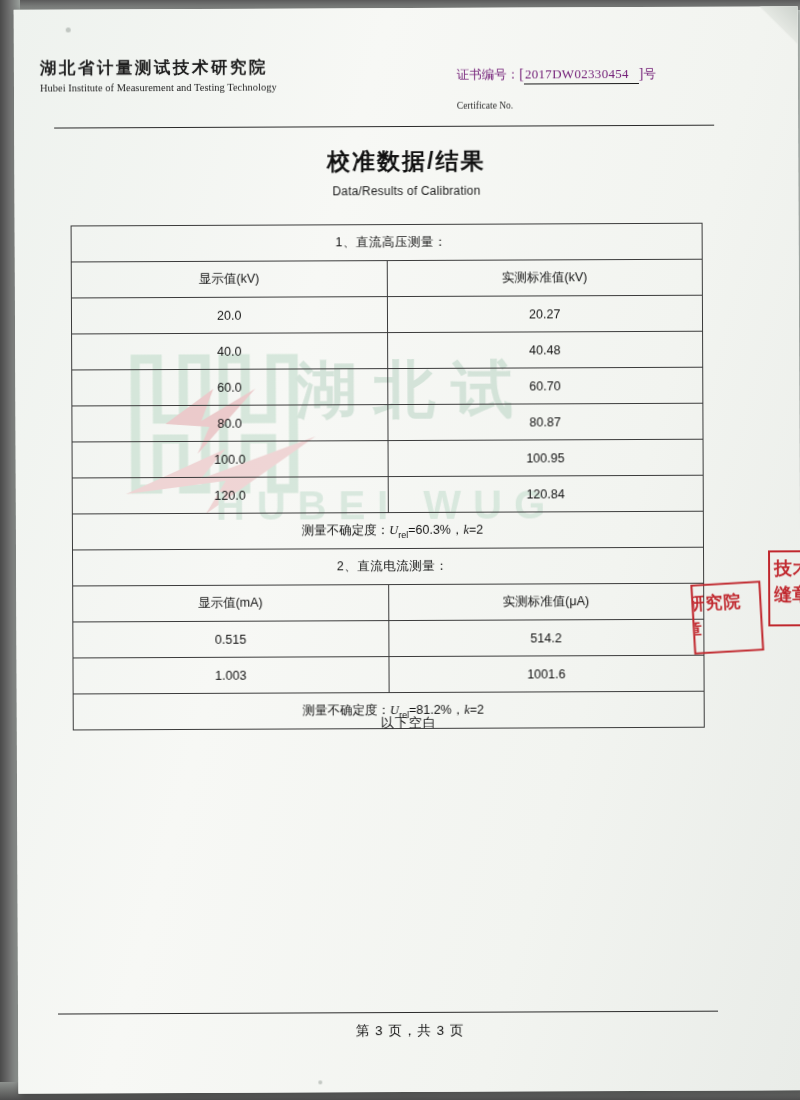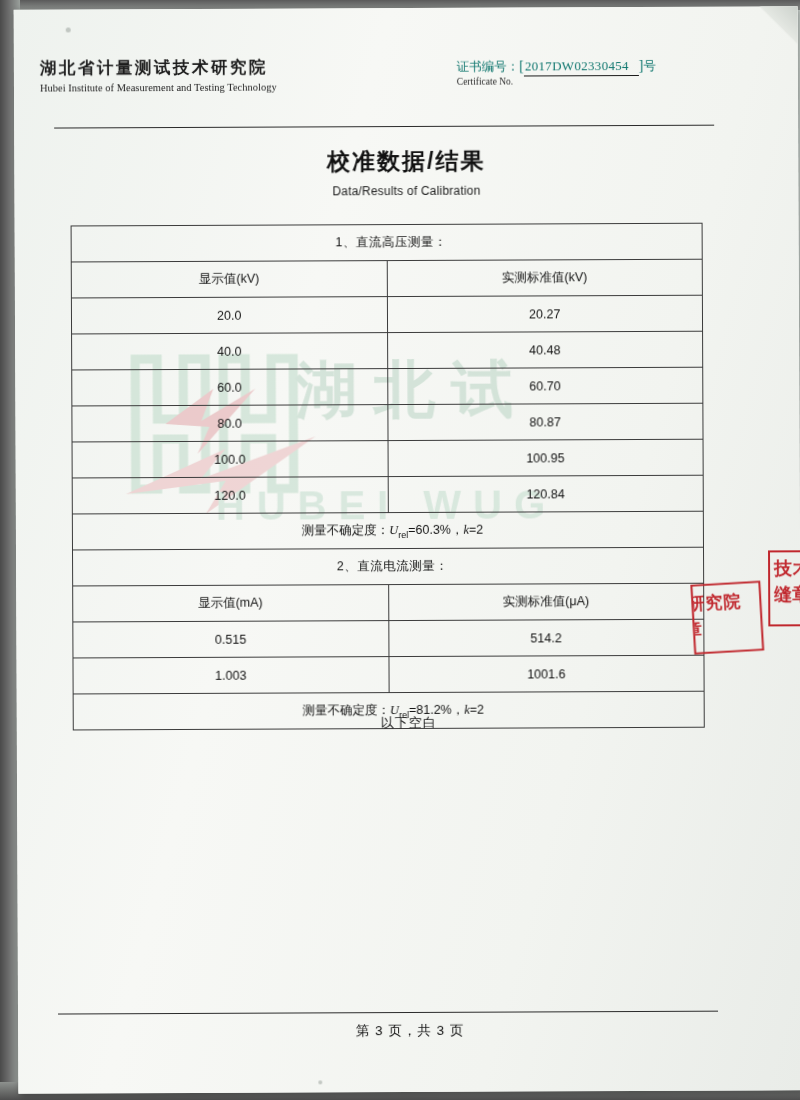--- a/index.html
+++ b/index.html
@@ -95,37 +95,38 @@
     white-space: nowrap;
   }
   .cert-block {
     margin-top: 3px;
     margin-right: 84px;
   }
   .cert-line {
     display: flex;
     align-items: baseline;
     font-size: 13px;
-    color: #0f766e;
-    white-space: nowrap;
+    color: #701a75;
+    white-space: nowrap;
+    margin-top: 8px;
   }
   .cert-label-cn { font-family: "Liberation Sans", sans-serif; font-size: 12.5px; }
   .cert-bracket { font-size: 14px; }
   .cert-no {
     font-family: "Liberation Serif", serif;
     font-size: 13px;
     border-bottom: 1px solid #1a1a1a;
     padding: 0 10px 1px 1px;
     letter-spacing: 0.3px;
   }
   .cert-label-en {
     font-family: "Liberation Serif", serif;
     font-size: 9.5px;
     color: #2a2a2a;
-    margin-top: 0;
+    margin-top: 16px;
   }
   .hr-top {
     position: absolute;
     left: 40px;
     top: 118px;
     width: 660px;
     height: 1px;
     background: #2a2a2a;
   }
 

